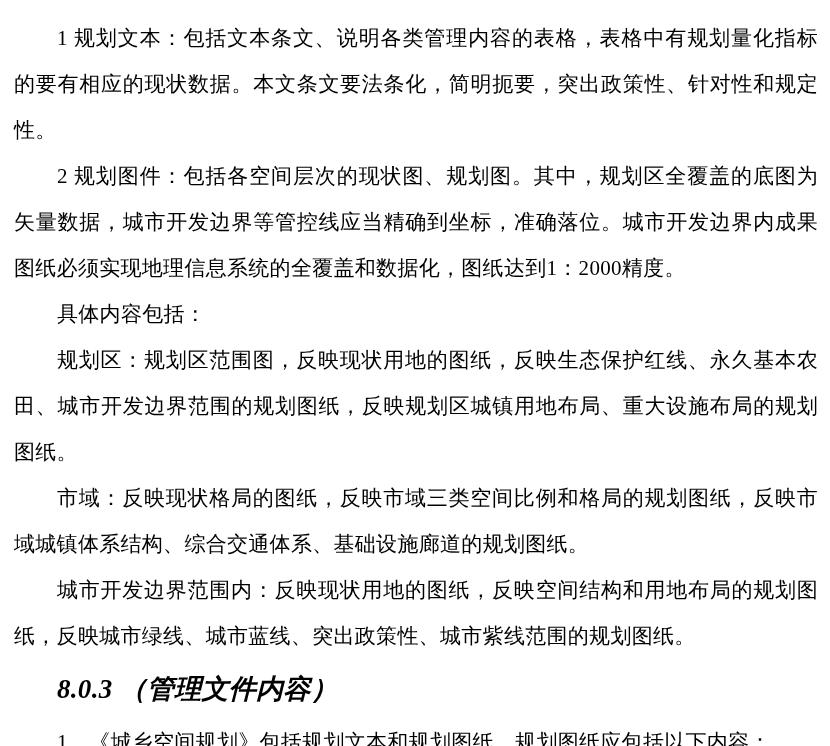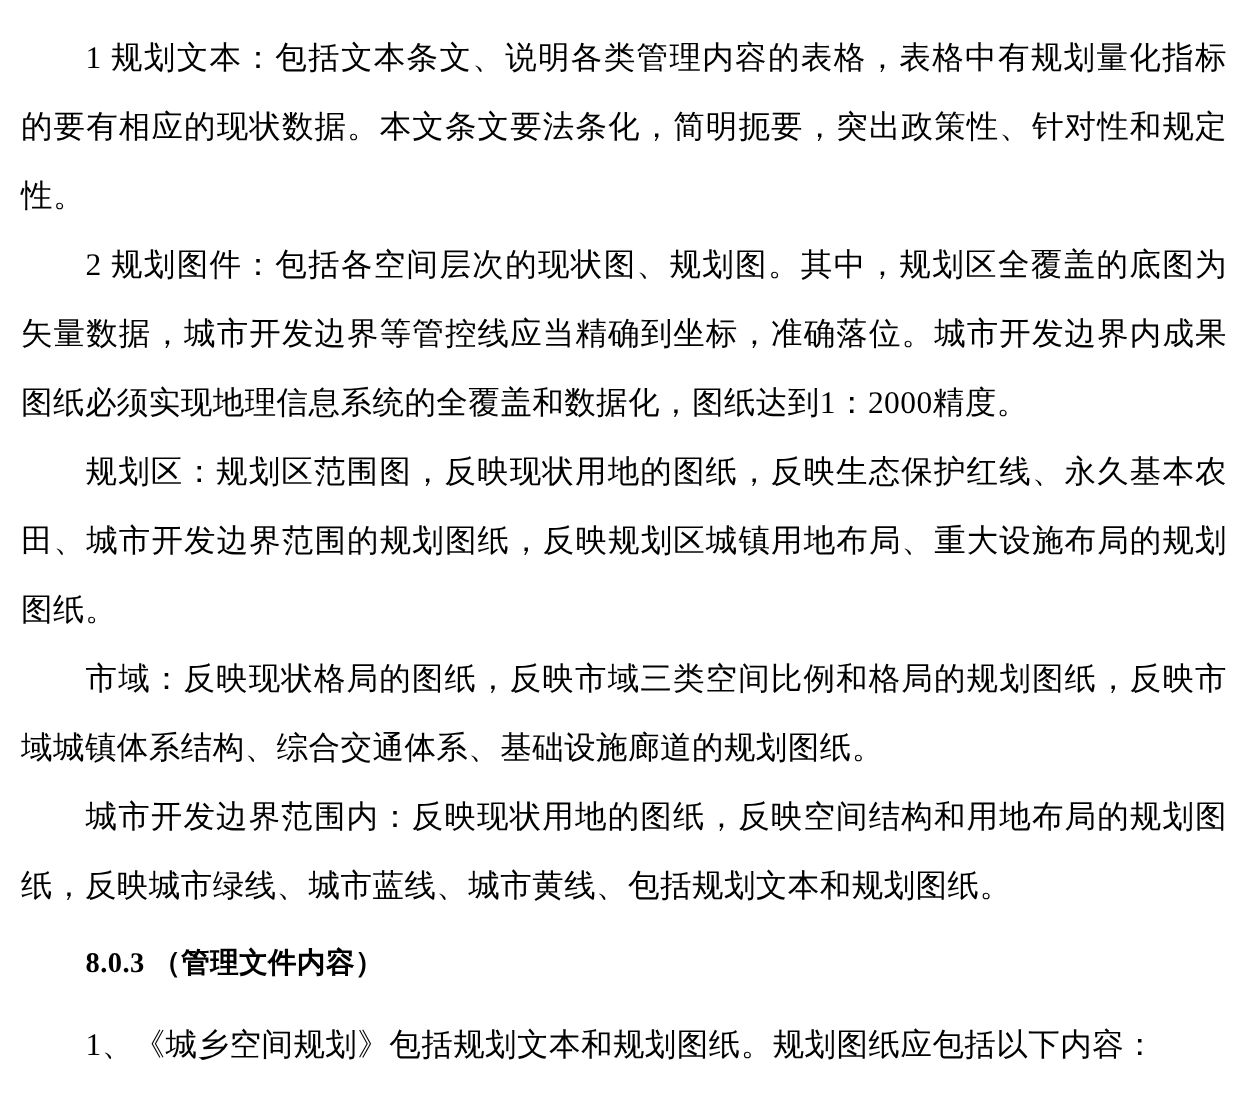--- a/index.html
+++ b/index.html
@@ -22,33 +22,35 @@
     margin: 0;
     font-size: 21px;
     line-height: 46px;
     text-indent: 43px;
     text-align: justify;
     text-justify: inter-ideograph;
     letter-spacing: 0.3px;
   }
   .heading {
     margin: 7px 0;
-    font-size: 19px;
+    font-size: 27px;
     line-height: 46px;
     font-weight: bold;
     text-indent: 43px;
     letter-spacing: 0.3px;
+    font-style: italic;
   }
 </style>
 </head>
 <body>
 
 <div class="page">
   <main>
       <p class="para">1 规划文本：包括文本条文、说明各类管理内容的表格，表格中有规划量化指标的要有相应的现状数据。本文条文要法条化，简明扼要，突出政策性、针对性和规定性。</p>
       <p class="para">2 规划图件：包括各空间层次的现状图、规划图。其中，规划区全覆盖的底图为矢量数据，城市开发边界等管控线应当精确到坐标，准确落位。城市开发边界内成果图纸必须实现地理信息系统的全覆盖和数据化，图纸达到1：2000精度。</p>
+      <p class="para">具体内容包括：</p>
       <p class="para">规划区：规划区范围图，反映现状用地的图纸，反映生态保护红线、永久基本农田、城市开发边界范围的规划图纸，反映规划区城镇用地布局、重大设施布局的规划图纸。</p>
       <p class="para">市域：反映现状格局的图纸，反映市域三类空间比例和格局的规划图纸，反映市域城镇体系结构、综合交通体系、基础设施廊道的规划图纸。</p>
-      <p class="para">城市开发边界范围内：反映现状用地的图纸，反映空间结构和用地布局的规划图纸，反映城市绿线、城市蓝线、城市黄线、包括规划文本和规划图纸。</p>
+      <p class="para">城市开发边界范围内：反映现状用地的图纸，反映空间结构和用地布局的规划图纸，反映城市绿线、城市蓝线、突出政策性、城市紫线范围的规划图纸。</p>
       <h3 class="heading">8.0.3 （管理文件内容）</h3>
       <p class="para">1、《城乡空间规划》包括规划文本和规划图纸。规划图纸应包括以下内容：</p>
     </main>
 </div>
 
 </body></html>

